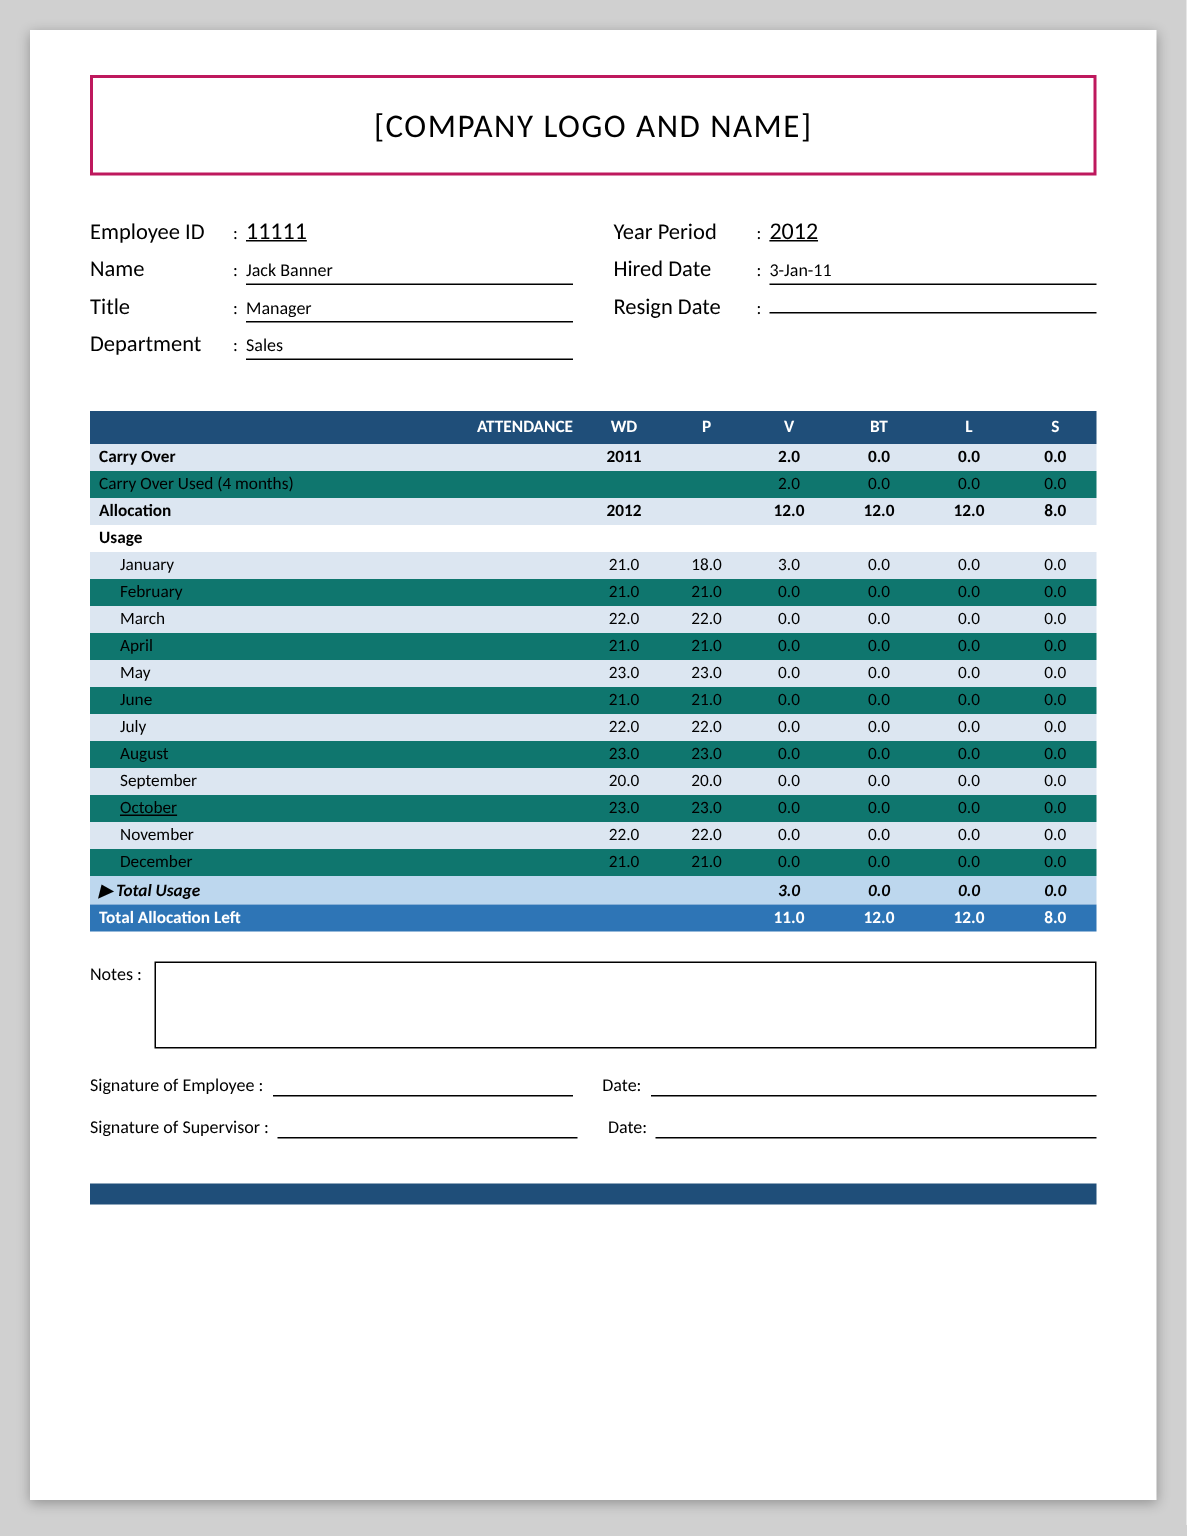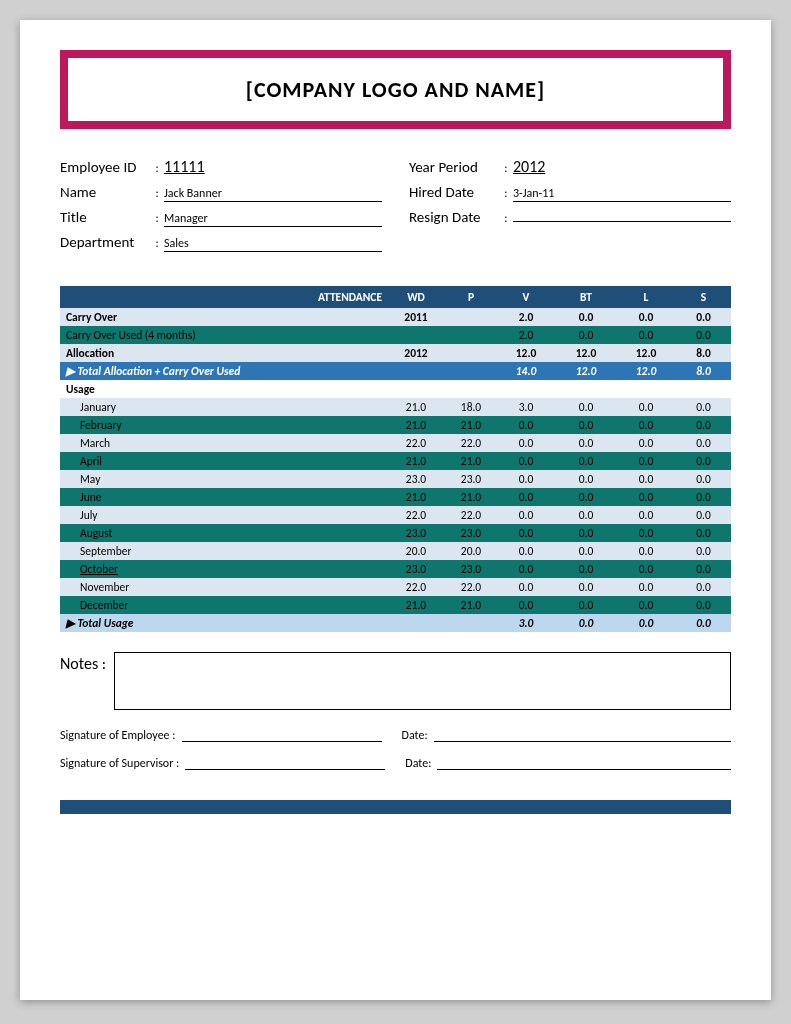--- a/index.html
+++ b/index.html
@@ -16,26 +16,26 @@
       background: #fff;
       width: 751px;
       min-height: 980px;
       margin: 20px auto;
       padding: 30px 40px 30px 40px;
       box-shadow: 0 2px 8px rgba(0,0,0,0.3);
       position: relative;
     }
     
     .company-logo-box {
-      border: 8px solid #be185d;
+      border: 2px solid #be185d;
       text-align: center;
       padding: 18px 10px;
       margin-bottom: 28px;
       font-size: 22px;
-      font-weight: bold;
+      font-weight: normal;
       letter-spacing: 1px;
     }
     
     .info-section {
       display: flex;
       justify-content: space-between;
       margin-bottom: 28px;
     }
     .info-col {
       width: 48%;
@@ -127,21 +127,21 @@
       padding-left: 6px;
     }
     
     .notes-section {
       margin-top: 14px;
       margin-bottom: 18px;
       display: flex;
       align-items: flex-start;
     }
     .notes-label {
-      font-size: 16px;
+      font-size: 12px;
       margin-right: 8px;
       padding-top: 2px;
       white-space: nowrap;
     }
     .notes-box {
       border: 1px solid #000;
       flex: 1;
       height: 58px;
       min-width: 0;
     }
@@ -279,148 +279,148 @@
         </tr>
         <tr class="carry-row">
           <td>Allocation</td>
           <td>2012</td>
           <td></td>
           <td>12.0</td>
           <td>12.0</td>
           <td>12.0</td>
           <td>8.0</td>
         </tr>
-        <tr class="subtotal-row">
-          <td>▶ Total Allocation + Carry Over Used</td>
-          <td></td>
-          <td></td>
-          <td>14.0</td>
+        <tr class="usage-header-row">
+          <td colspan="7">Usage</td>
+        </tr>
+        <tr class="month-row-even">
+          <td style="padding-left: 20px;">January</td>
+          <td>21.0</td>
+          <td>18.0</td>
+          <td>3.0</td>
+          <td>0.0</td>
+          <td>0.0</td>
+          <td>0.0</td>
+        </tr>
+        <tr class="month-row-odd">
+          <td style="padding-left: 20px;">February</td>
+          <td>21.0</td>
+          <td>21.0</td>
+          <td>0.0</td>
+          <td>0.0</td>
+          <td>0.0</td>
+          <td>0.0</td>
+        </tr>
+        <tr class="month-row-even">
+          <td style="padding-left: 20px;">March</td>
+          <td>22.0</td>
+          <td>22.0</td>
+          <td>0.0</td>
+          <td>0.0</td>
+          <td>0.0</td>
+          <td>0.0</td>
+        </tr>
+        <tr class="month-row-odd">
+          <td style="padding-left: 20px;">April</td>
+          <td>21.0</td>
+          <td>21.0</td>
+          <td>0.0</td>
+          <td>0.0</td>
+          <td>0.0</td>
+          <td>0.0</td>
+        </tr>
+        <tr class="month-row-even">
+          <td style="padding-left: 20px;">May</td>
+          <td>23.0</td>
+          <td>23.0</td>
+          <td>0.0</td>
+          <td>0.0</td>
+          <td>0.0</td>
+          <td>0.0</td>
+        </tr>
+        <tr class="month-row-odd">
+          <td style="padding-left: 20px;">June</td>
+          <td>21.0</td>
+          <td>21.0</td>
+          <td>0.0</td>
+          <td>0.0</td>
+          <td>0.0</td>
+          <td>0.0</td>
+        </tr>
+        <tr class="month-row-even">
+          <td style="padding-left: 20px;">July</td>
+          <td>22.0</td>
+          <td>22.0</td>
+          <td>0.0</td>
+          <td>0.0</td>
+          <td>0.0</td>
+          <td>0.0</td>
+        </tr>
+        <tr class="month-row-odd">
+          <td style="padding-left: 20px;">August</td>
+          <td>23.0</td>
+          <td>23.0</td>
+          <td>0.0</td>
+          <td>0.0</td>
+          <td>0.0</td>
+          <td>0.0</td>
+        </tr>
+        <tr class="month-row-even">
+          <td style="padding-left: 20px;">September</td>
+          <td>20.0</td>
+          <td>20.0</td>
+          <td>0.0</td>
+          <td>0.0</td>
+          <td>0.0</td>
+          <td>0.0</td>
+        </tr>
+        <tr class="month-row-odd">
+          <td style="padding-left: 20px; text-decoration: underline;">October</td>
+          <td>23.0</td>
+          <td>23.0</td>
+          <td>0.0</td>
+          <td>0.0</td>
+          <td>0.0</td>
+          <td>0.0</td>
+        </tr>
+        <tr class="month-row-even">
+          <td style="padding-left: 20px;">November</td>
+          <td>22.0</td>
+          <td>22.0</td>
+          <td>0.0</td>
+          <td>0.0</td>
+          <td>0.0</td>
+          <td>0.0</td>
+        </tr>
+        <tr class="month-row-odd">
+          <td style="padding-left: 20px;">December</td>
+          <td>21.0</td>
+          <td>21.0</td>
+          <td>0.0</td>
+          <td>0.0</td>
+          <td>0.0</td>
+          <td>0.0</td>
+        </tr>
+        <tr class="total-usage-row">
+          <td>▶ Total Usage</td>
+          <td></td>
+          <td></td>
+          <td>3.0</td>
+          <td>0.0</td>
+          <td>0.0</td>
+          <td>0.0</td>
+        </tr>
+        <tr class="total-alloc-row">
+          <td>Total Allocation Left</td>
+          <td></td>
+          <td></td>
+          <td>11.0</td>
           <td>12.0</td>
           <td>12.0</td>
           <td>8.0</td>
-        </tr>
-        <tr class="usage-header-row">
-          <td colspan="7">Usage</td>
-        </tr>
-        <tr class="month-row-even">
-          <td style="padding-left: 20px;">January</td>
-          <td>21.0</td>
-          <td>18.0</td>
-          <td>3.0</td>
-          <td>0.0</td>
-          <td>0.0</td>
-          <td>0.0</td>
-        </tr>
-        <tr class="month-row-odd">
-          <td style="padding-left: 20px;">February</td>
-          <td>21.0</td>
-          <td>21.0</td>
-          <td>0.0</td>
-          <td>0.0</td>
-          <td>0.0</td>
-          <td>0.0</td>
-        </tr>
-        <tr class="month-row-even">
-          <td style="padding-left: 20px;">March</td>
-          <td>22.0</td>
-          <td>22.0</td>
-          <td>0.0</td>
-          <td>0.0</td>
-          <td>0.0</td>
-          <td>0.0</td>
-        </tr>
-        <tr class="month-row-odd">
-          <td style="padding-left: 20px;">April</td>
-          <td>21.0</td>
-          <td>21.0</td>
-          <td>0.0</td>
-          <td>0.0</td>
-          <td>0.0</td>
-          <td>0.0</td>
-        </tr>
-        <tr class="month-row-even">
-          <td style="padding-left: 20px;">May</td>
-          <td>23.0</td>
-          <td>23.0</td>
-          <td>0.0</td>
-          <td>0.0</td>
-          <td>0.0</td>
-          <td>0.0</td>
-        </tr>
-        <tr class="month-row-odd">
-          <td style="padding-left: 20px;">June</td>
-          <td>21.0</td>
-          <td>21.0</td>
-          <td>0.0</td>
-          <td>0.0</td>
-          <td>0.0</td>
-          <td>0.0</td>
-        </tr>
-        <tr class="month-row-even">
-          <td style="padding-left: 20px;">July</td>
-          <td>22.0</td>
-          <td>22.0</td>
-          <td>0.0</td>
-          <td>0.0</td>
-          <td>0.0</td>
-          <td>0.0</td>
-        </tr>
-        <tr class="month-row-odd">
-          <td style="padding-left: 20px;">August</td>
-          <td>23.0</td>
-          <td>23.0</td>
-          <td>0.0</td>
-          <td>0.0</td>
-          <td>0.0</td>
-          <td>0.0</td>
-        </tr>
-        <tr class="month-row-even">
-          <td style="padding-left: 20px;">September</td>
-          <td>20.0</td>
-          <td>20.0</td>
-          <td>0.0</td>
-          <td>0.0</td>
-          <td>0.0</td>
-          <td>0.0</td>
-        </tr>
-        <tr class="month-row-odd">
-          <td style="padding-left: 20px; text-decoration: underline;">October</td>
-          <td>23.0</td>
-          <td>23.0</td>
-          <td>0.0</td>
-          <td>0.0</td>
-          <td>0.0</td>
-          <td>0.0</td>
-        </tr>
-        <tr class="month-row-even">
-          <td style="padding-left: 20px;">November</td>
-          <td>22.0</td>
-          <td>22.0</td>
-          <td>0.0</td>
-          <td>0.0</td>
-          <td>0.0</td>
-          <td>0.0</td>
-        </tr>
-        <tr class="month-row-odd">
-          <td style="padding-left: 20px;">December</td>
-          <td>21.0</td>
-          <td>21.0</td>
-          <td>0.0</td>
-          <td>0.0</td>
-          <td>0.0</td>
-          <td>0.0</td>
-        </tr>
-        <tr class="total-usage-row">
-          <td>▶ Total Usage</td>
-          <td></td>
-          <td></td>
-          <td>3.0</td>
-          <td>0.0</td>
-          <td>0.0</td>
-          <td>0.0</td>
         </tr>
       </tbody>
   </table>
 
   <div class="notes-section">
     <span class="notes-label">Notes :</span>
     <div class="notes-box"></div>
   </div>
 
   <div class="sig-section">

